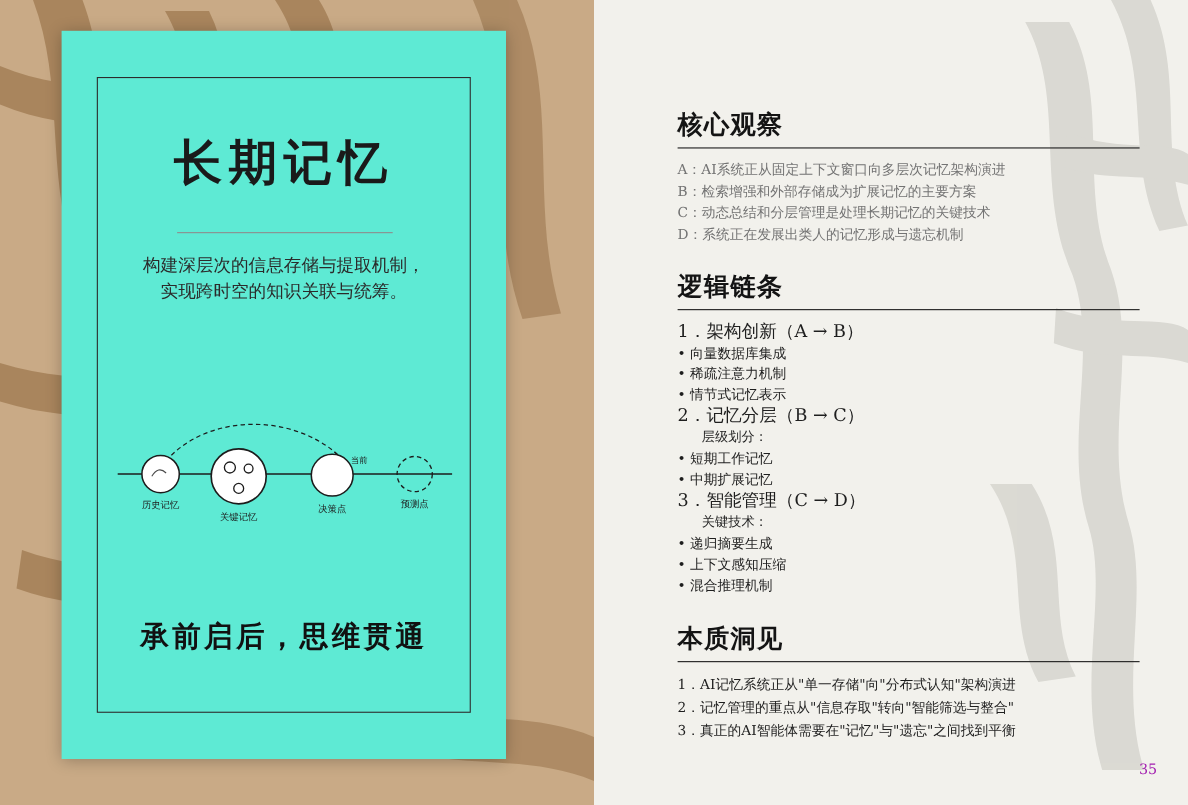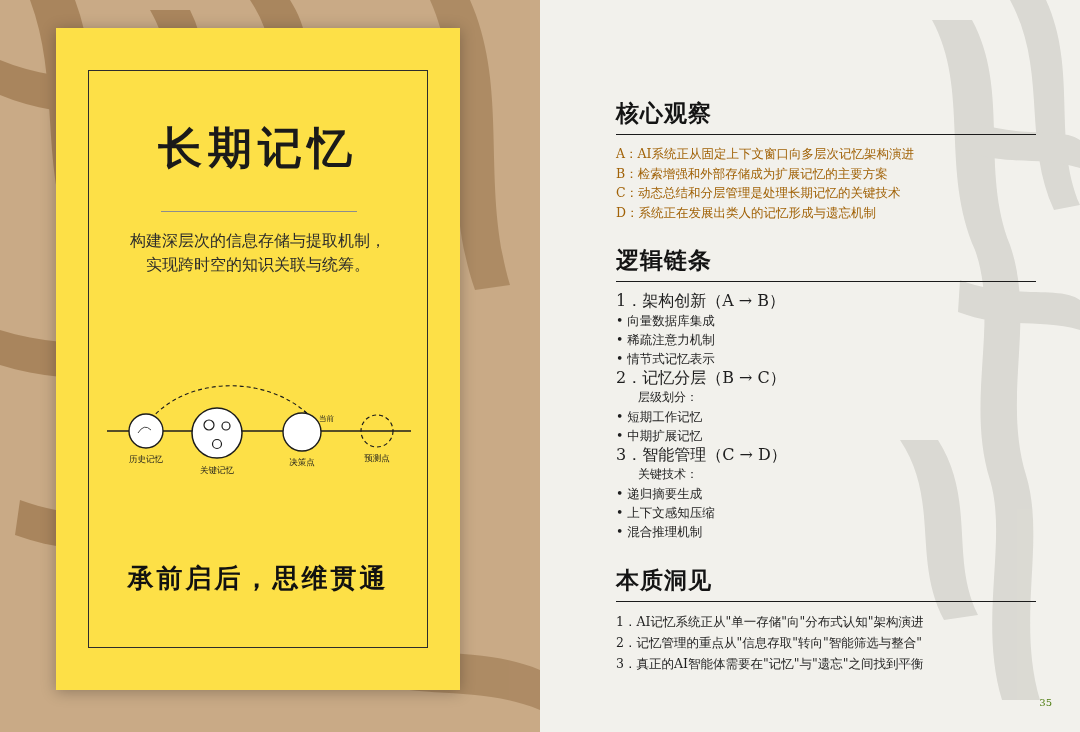--- a/index.html
+++ b/index.html
@@ -33,21 +33,21 @@
     position: absolute;
     inset: 0;
     opacity: 1;
   }
   .card-frame {
     position: absolute;
     left: 56px;
     top: 28px;
     width: 404px;
     height: 662px;
-    background: #fde047;
+    background: #5eead4;
     box-shadow: 0 2px 14px rgba(0,0,0,0.28);
   }
   .card-inner {
     position: absolute;
     left: 32px;
     top: 42px;
     width: 340px;
     height: 578px;
     border: 1px solid #2c2c2c;
     box-sizing: border-box;
@@ -134,21 +134,21 @@
     color: #141414;
     padding-bottom: 5px;
     border-bottom: 1.5px solid #1b1b1b;
     letter-spacing: 1px;
   }
   .lines {
     margin-top: 9px;
     font-family: "DejaVu Serif", "Liberation Serif", serif;
     font-size: 12.5px;
     line-height: 19.5px;
-    color: #a16207;
+    color: #737373;
   }
   .lines div { white-space: nowrap; }
 
   .chain { margin-top: 9px; font-family: "DejaVu Serif", "Liberation Serif", serif; color: #1e1e1e; }
   .chain-item { font-size: 16px; line-height: 19px; margin-bottom: 1px; }
   .chain-item .num { display: inline-block; }
   .chain-sub { margin-left: 22px; font-size: 12px; line-height: 19px; }
   .bullets { }
   .bullets div { font-size: 12.5px; line-height: 19px; }
 
@@ -158,22 +158,22 @@
     font-size: 12.5px;
     line-height: 21px;
     color: #1e1e1e;
   }
 
   .page-number {
     position: absolute;
     right: 28px;
     bottom: 24px;
     font-family: "DejaVu Serif", "Liberation Serif", serif;
-    font-size: 10px;
-    color: #4d7c0f;
+    font-size: 13px;
+    color: #a21caf;
   }
 </style>
 </head>
 <body>
 
 <div class="page">
 
   <div class="left-panel">
 
     <svg class="brush-bg" viewBox="0 0 540 732" preserveAspectRatio="none">

